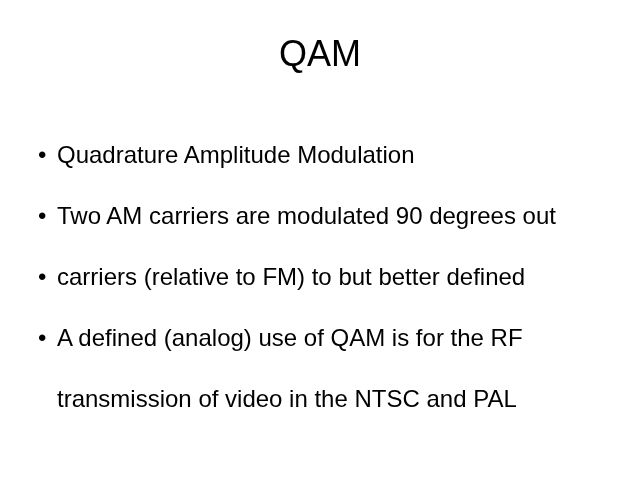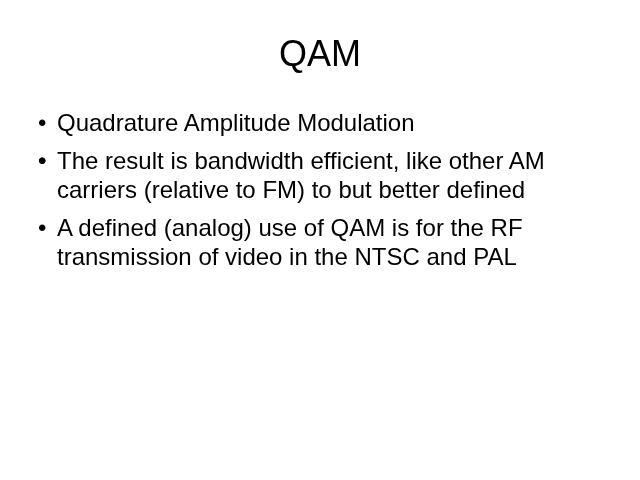--- a/index.html
+++ b/index.html
@@ -72,20 +72,21 @@
     color: #000000;
   }
 
   .bullet-text {
     display: block;
   }
 
   .bullet-line {
     display: block;
     white-space: nowrap;
+    margin-top: 32px;
   }
 </style>
 </head>
 <body>
 
 <div class="slide">
 
   <h1 class="slide-title">QAM</h1>
 
   <ul class="body-list">
@@ -93,27 +94,27 @@
     <li class="bullet-item">
       <span class="bullet-marker">•</span>
       <span class="bullet-text">
         <span class="bullet-line">Quadrature Amplitude Modulation</span>
       </span>
     </li>
 
     <li class="bullet-item">
       <span class="bullet-marker">•</span>
       <span class="bullet-text">
+        <span class="bullet-line">Two AM carriers are modulated 90 degrees out</span>
       </span>
     </li>
 
     <li class="bullet-item">
       <span class="bullet-marker">•</span>
       <span class="bullet-text">
-        <span class="bullet-line">The result is bandwidth efficient, like other AM</span>
         <span class="bullet-line">carriers (relative to FM) to but better defined</span>
       </span>
     </li>
 
     <li class="bullet-item">
       <span class="bullet-marker">•</span>
       <span class="bullet-text">
         <span class="bullet-line">A defined (analog) use of QAM is for the RF</span>
         <span class="bullet-line">transmission of video in the NTSC and PAL</span>
       </span>

